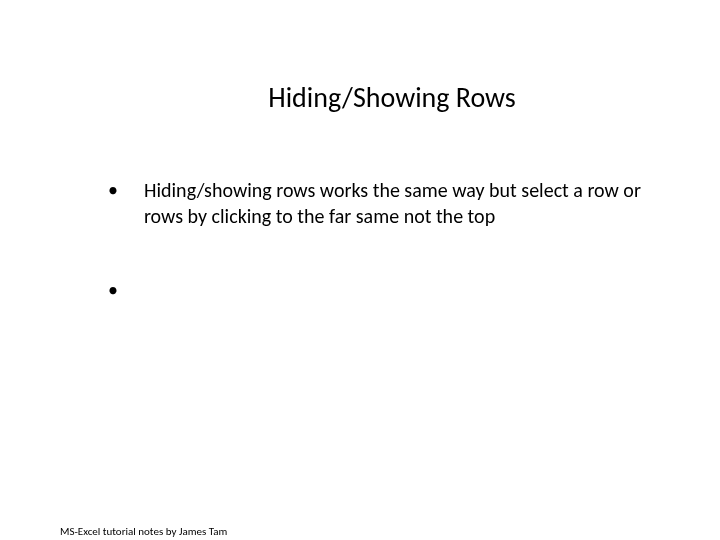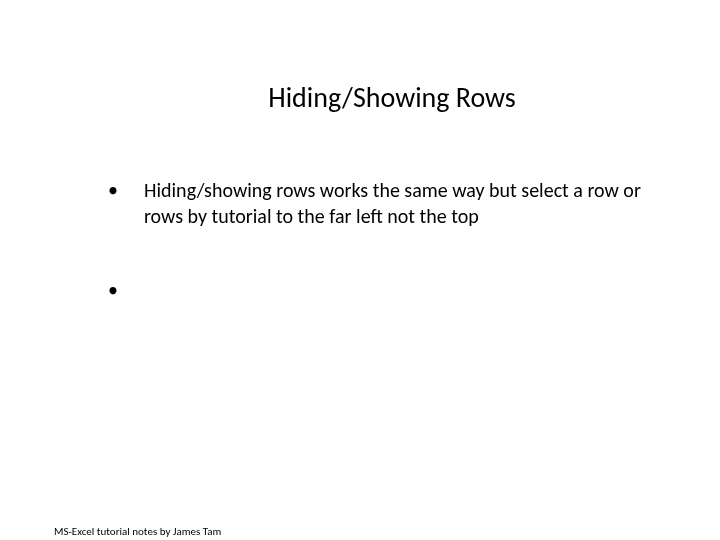--- a/index.html
+++ b/index.html
@@ -39,33 +39,33 @@
       line-height: 1.3;
     }
     .bullet-text {
       font-size: 20px;
       color: #000000;
       line-height: 1.3;
     }
     .footer-note {
       position: absolute;
       bottom: 18px;
-      left: 6px;
+      left: 12px;
       font-size: 11px;
       color: #000000;
     }
   </style>
 </head>
 <body>
 
 <h1 class="slide-title">Hiding/Showing Rows</h1>
 
 <div class="slide-content">
   <div class="bullet-item">
     <span class="bullet-marker">•</span>
-    <span class="bullet-text">Hiding/showing rows works the same way but select a row or rows by tutorial to the far left not the top</span>
+    <span class="bullet-text">Hiding/showing rows works the same way but select a row or rows by clicking to the far same not the top</span>
   </div>
   <div class="bullet-item">
     <span class="bullet-marker">•</span>
   </div>
 </div>
 
 <div class="footer-note">MS-Excel tutorial notes by James Tam</div>
 
 </body></html>

